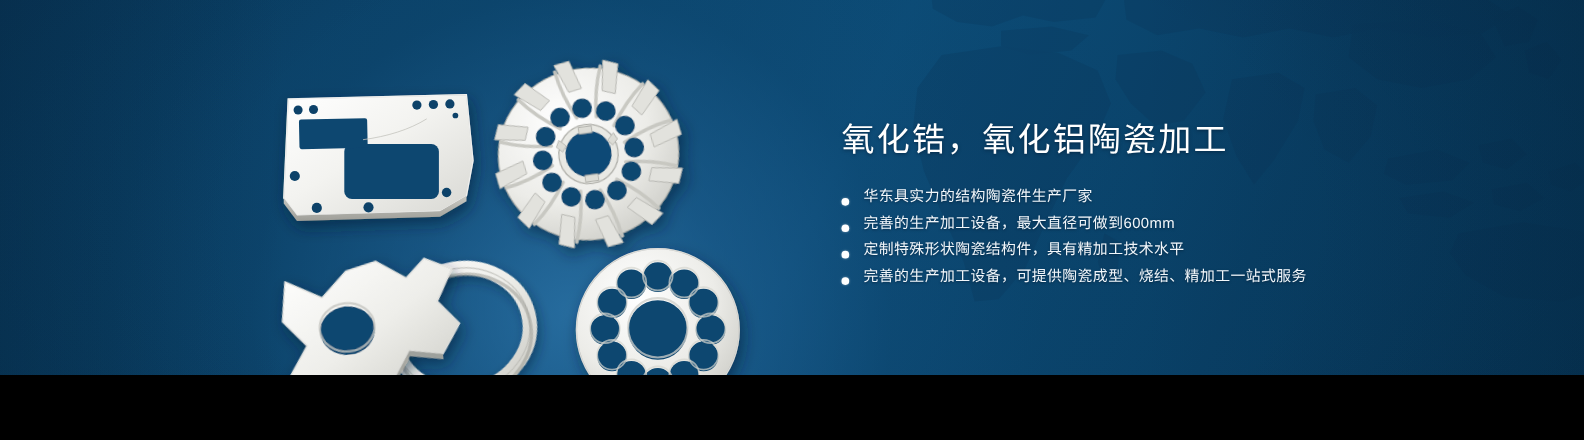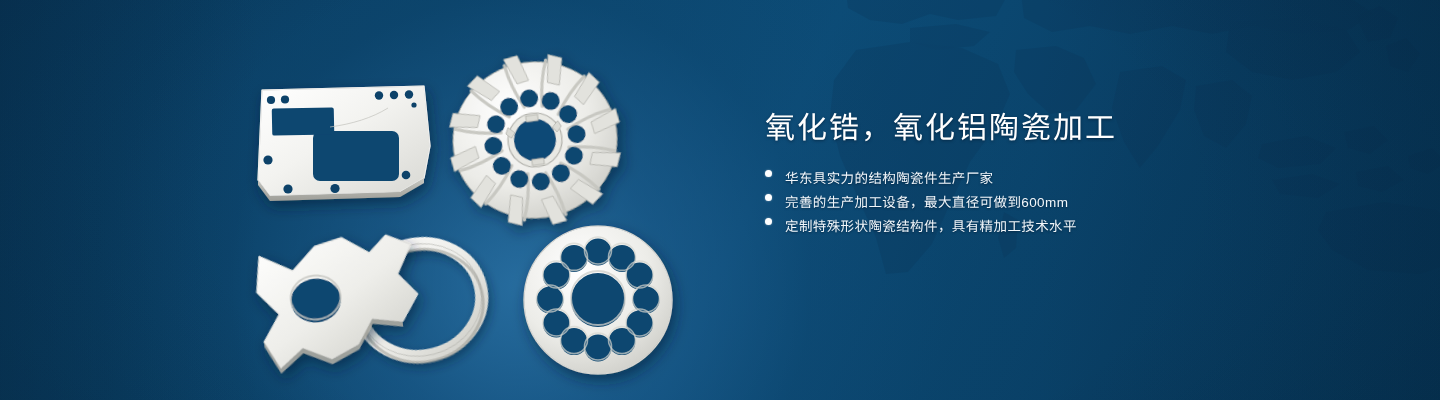--- a/index.html
+++ b/index.html
@@ -4,21 +4,21 @@
 <title>Ceramic Banner</title>
 <style>
   html, body {
     margin: 0;
     padding: 0;
     background: #000;
   }
   .banner {
     position: relative;
     width: 1440px;
-    height: 400px;
+    height: 341px;
     overflow: hidden;
     font-family: "Liberation Sans", "DejaVu Sans", sans-serif;
     background: #084066;
   }
 
   
   .bg-base {
     position: absolute;
     inset: 0;
     background: linear-gradient(120deg, #0a3f66 0%, #0a4268 30%, #0b4872 55%, #083d62 80%, #073establa 100%);
@@ -80,21 +80,21 @@
     text-shadow: 0 1px 3px rgba(0,20,40,0.55);
     white-space: nowrap;
   }
   .bullets {
     list-style: none;
     margin: 20px 0 0 0;
     padding: 0;
   }
   .bullet {
     display: flex;
-    align-items: flex-start;
+    align-items: flex-end;
     margin-bottom: 7px;
     height: 17px;
   }
   .bullet:last-child { margin-bottom: 0; }
   .dot {
     flex: 0 0 auto;
     width: 7px;
     height: 7px;
     border-radius: 50%;
     background: #ffffff;
@@ -389,16 +389,20 @@
         <span class="bullet-text">华东具实力的结构陶瓷件生产厂家</span>
       </li>
       <li class="bullet">
         <span class="dot"></span>
         <span class="bullet-text">完善的生产加工设备，最大直径可做到600mm</span>
       </li>
       <li class="bullet">
         <span class="dot"></span>
         <span class="bullet-text">定制特殊形状陶瓷结构件，具有精加工技术水平</span>
       </li>
+      <li class="bullet">
+        <span class="dot"></span>
+        <span class="bullet-text">完善的生产加工设备，可提供陶瓷成型、烧结、精加工一站式服务</span>
+      </li>
     </ul>
   </div>
 
 </div>
 
 </body></html>

